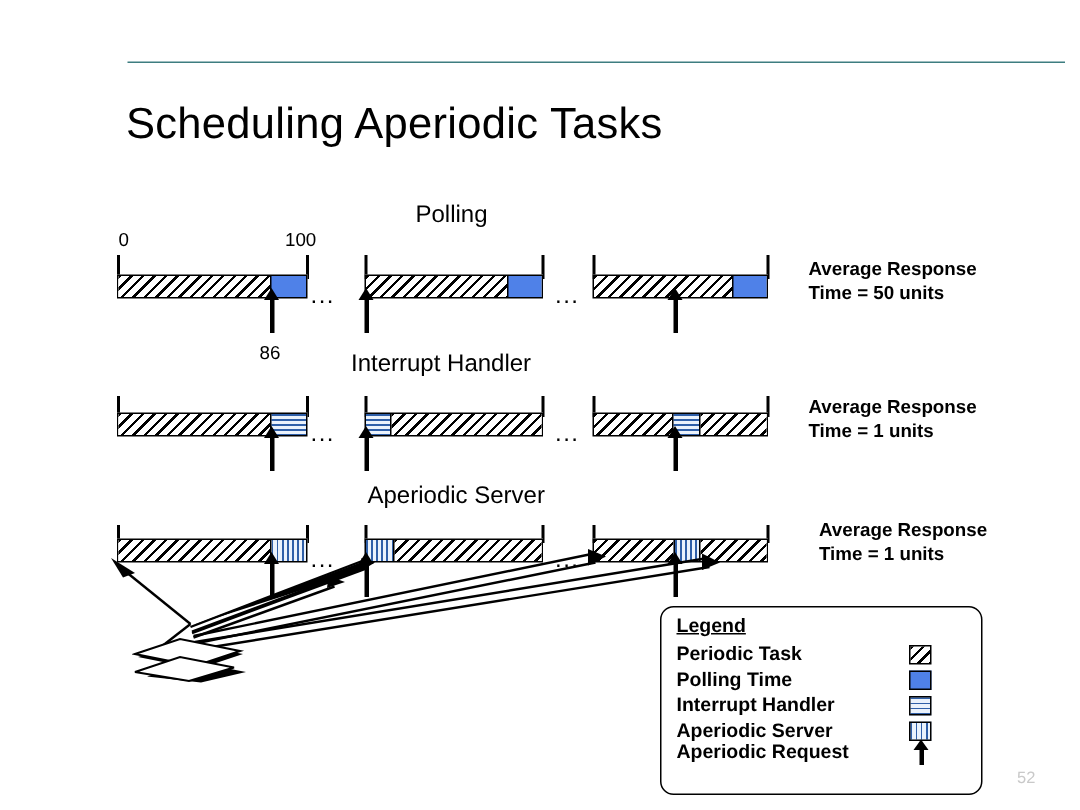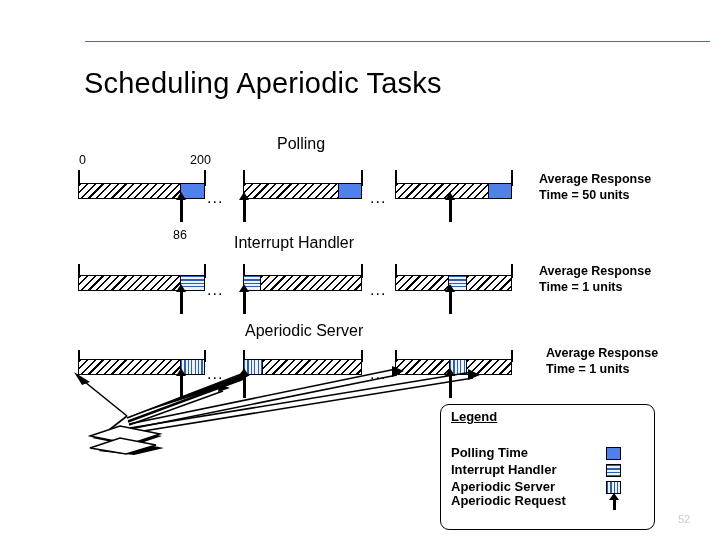--- a/index.html
+++ b/index.html
@@ -122,21 +122,21 @@
 
 <div class="slide">
 
   <div class="hrule"></div>
 
   <div class="title">Scheduling Aperiodic Tasks</div>
 
   <div class="rowlabel" style="left:277px;top:135px;">Polling</div>
 
   <div class="axlabel" style="left:79px;top:153px;">0</div>
-  <div class="axlabel" style="left:190px;top:153px;">200</div>
+  <div class="axlabel" style="left:190px;top:153px;">100</div>
 
   <div class="tick" style="left:78px;top:170px;height:16px;"></div>
   <div class="tick" style="left:204px;top:170px;height:16px;"></div>
   <div class="bar" style="left:78px;top:183px;width:127px;">
     <div class="seg f-periodic" style="width:103px;"></div>
     <div class="seg f-polling" style="width:24px;"></div>
   </div>
   <div class="uparrow" style="left:175px;top:192px;">
     <div class="head"></div>
       <div class="shaft"></div>
@@ -297,20 +297,24 @@
     <polygon points="10,27 40,17 76,24 46,31" fill="#000"></polygon>
     <polygon points="2,24 32,14 68,21 38,30" fill="#fff" stroke="#000" stroke-width="1.4"></polygon>
   </svg>
 
   <div class="caption">
   </div>
 
   <div class="legend">
     <div class="legend-title">Legend</div>
 
+    <div class="legend-row" style="top:23px;">
+      <span class="lbl">Periodic Task</span>
+      <span class="swatch f-periodic"></span>
+    </div>
 
     <div class="legend-row" style="top:40px;">
       <span class="lbl">Polling Time</span>
       <span class="swatch f-polling"></span>
     </div>
 
     <div class="legend-row" style="top:57px;">
       <span class="lbl">Interrupt Handler</span>
       <span class="swatch f-interrupt"></span>
     </div>

